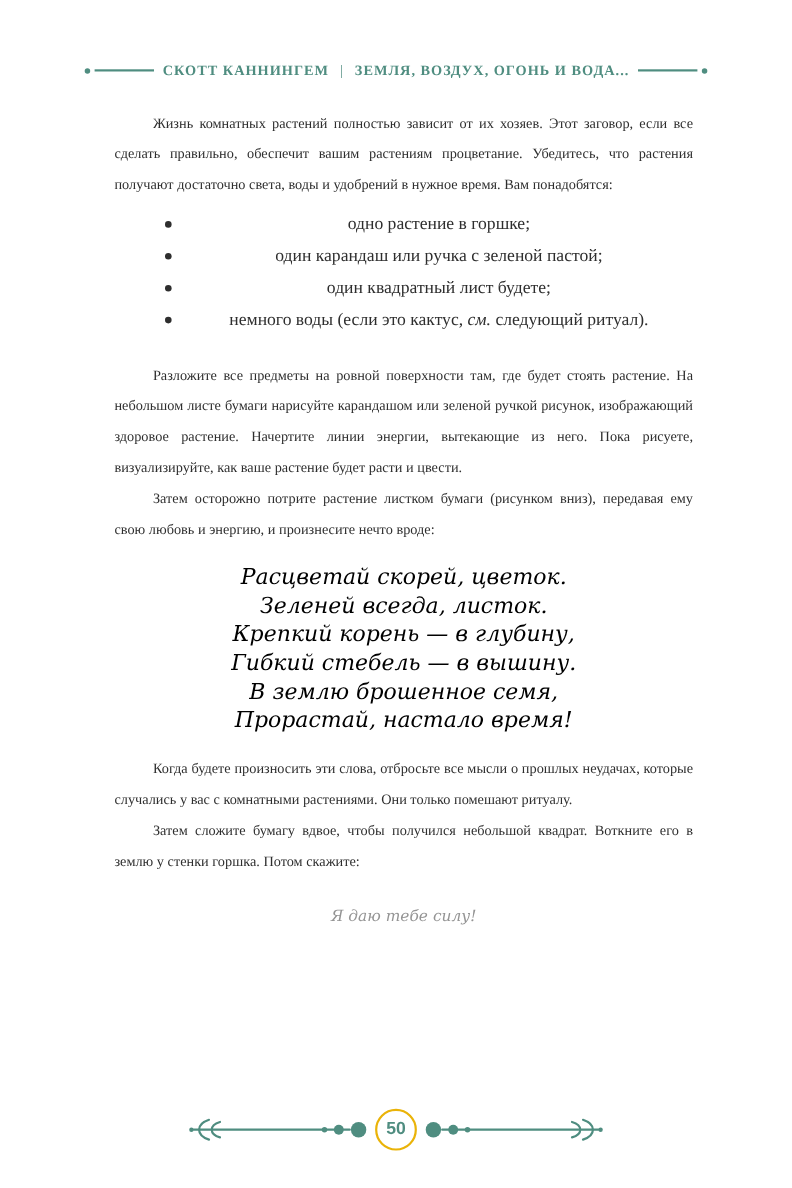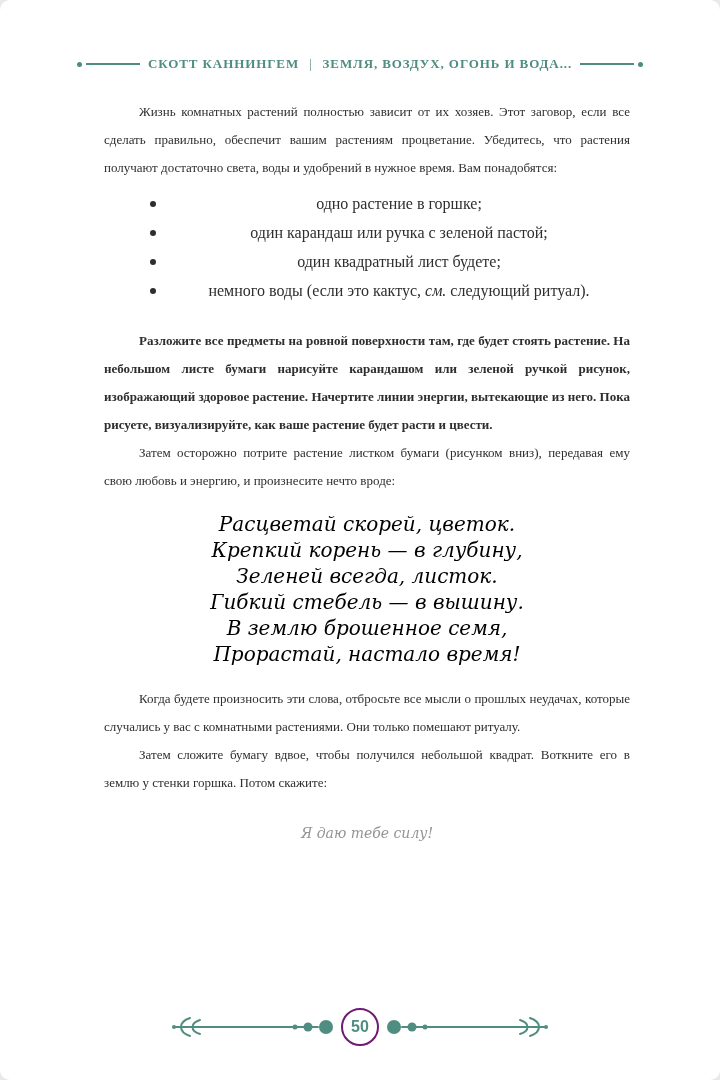--- a/index.html
+++ b/index.html
@@ -5,21 +5,20 @@
   html,body{margin:0;padding:0;background:#e9e9e9;}
   .page{
     position:relative;
     width:720px;height:1080px;
     margin:0 auto;
     background:#ffffff;
     overflow:hidden;
     font-family:"Liberation Serif", serif;
     color:#2e2e2e;
     box-sizing:border-box;
-    border-radius:10px;
   }
   
   .running-header{
     margin-top:56px;
     display:flex;justify-content:center;align-items:center;
     gap:8px;
     color:#4f8d80;
     font-size:13px;font-weight:700;letter-spacing:.9px;
     white-space:nowrap;
   }
@@ -31,21 +30,21 @@
   .page-body{
     padding:26px 90px 0 104px;
   }
   .para{
     margin:0;
     font-size:13px;line-height:28px;
     text-align:justify;
     text-indent:35px;
     hyphens:auto;
   }
-  .after-list{margin-top:22px;font-weight:bold;}
+  .after-list{margin-top:22px;}
   .materials-list{
     list-style:none;
     margin:7px 0 0 44px;padding:0;
   }
   .materials-list li{
     position:relative;
     padding-left:20px;
     font-size:16px;line-height:29px;
     text-align:center;
   }
@@ -73,21 +72,21 @@
     font-size:14px;
   }
   
   .page-footer{
     position:absolute;left:0;right:0;bottom:34px;
     display:flex;justify-content:center;align-items:center;
     gap:5px;
   }
   .page-num-circle{
     width:38px;height:38px;
-    border:2px solid #701a75;border-radius:50%;
+    border:2px solid #eab308;border-radius:50%;
     display:flex;align-items:center;justify-content:center;
     color:#4f8d80;
     font-family:"Liberation Sans", sans-serif;
     font-size:16px;font-weight:700;
     box-sizing:border-box;
   }
   .flourish{display:block;}
   .flourish.right{transform:scaleX(-1);}
 </style>
 </head>
@@ -131,22 +130,22 @@
         <span>немного воды (если это кактус, </span><span class="em">см.</span><span> следующий ритуал).</span>
       </li>
     </ul>
 
     <p class="para after-list">Разложите все предметы на ровной поверхности там, где будет стоять растение. На небольшом листе бумаги нарисуйте карандашом или зеленой ручкой рисунок, изображающий здоровое растение. Начертите линии энергии, вытекающие из него. Пока рисуете, визуализируйте, как ваше растение будет расти и цвести.</p>
 
     <p class="para">Затем осторожно потрите растение листком бумаги (рисунком вниз), передавая ему свою любовь и энергию, и произнесите нечто вроде:</p>
 
     <div class="verse">
       <div>Расцветай скорей, цветок.</div>
+      <div>Зеленей всегда, листок.</div>
       <div>Крепкий корень — в глубину,</div>
-      <div>Зеленей всегда, листок.</div>
       <div>Гибкий стебель — в вышину.</div>
       <div>В землю брошенное семя,</div>
       <div>Прорастай, настало время!</div>
     </div>
 
     <p class="para">Когда будете произносить эти слова, отбросьте все мысли о прошлых неудачах, которые случались у вас с комнатными растениями. Они только помешают ритуалу.</p>
 
     <p class="para">Затем сложите бумагу вдвое, чтобы получился небольшой квадрат. Воткните его в землю у стенки горшка. Потом скажите:</p>
 
     <div class="closing-line">Я даю тебе силу!</div>

